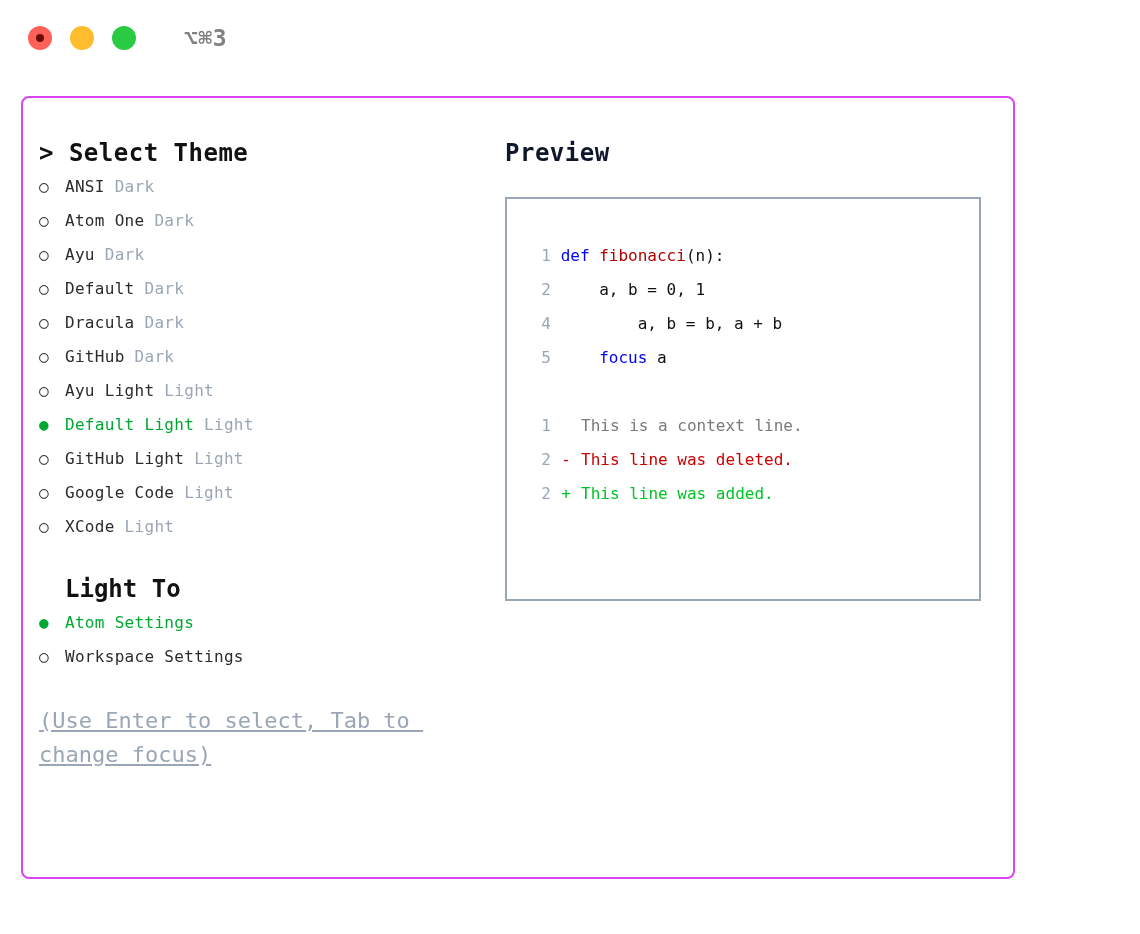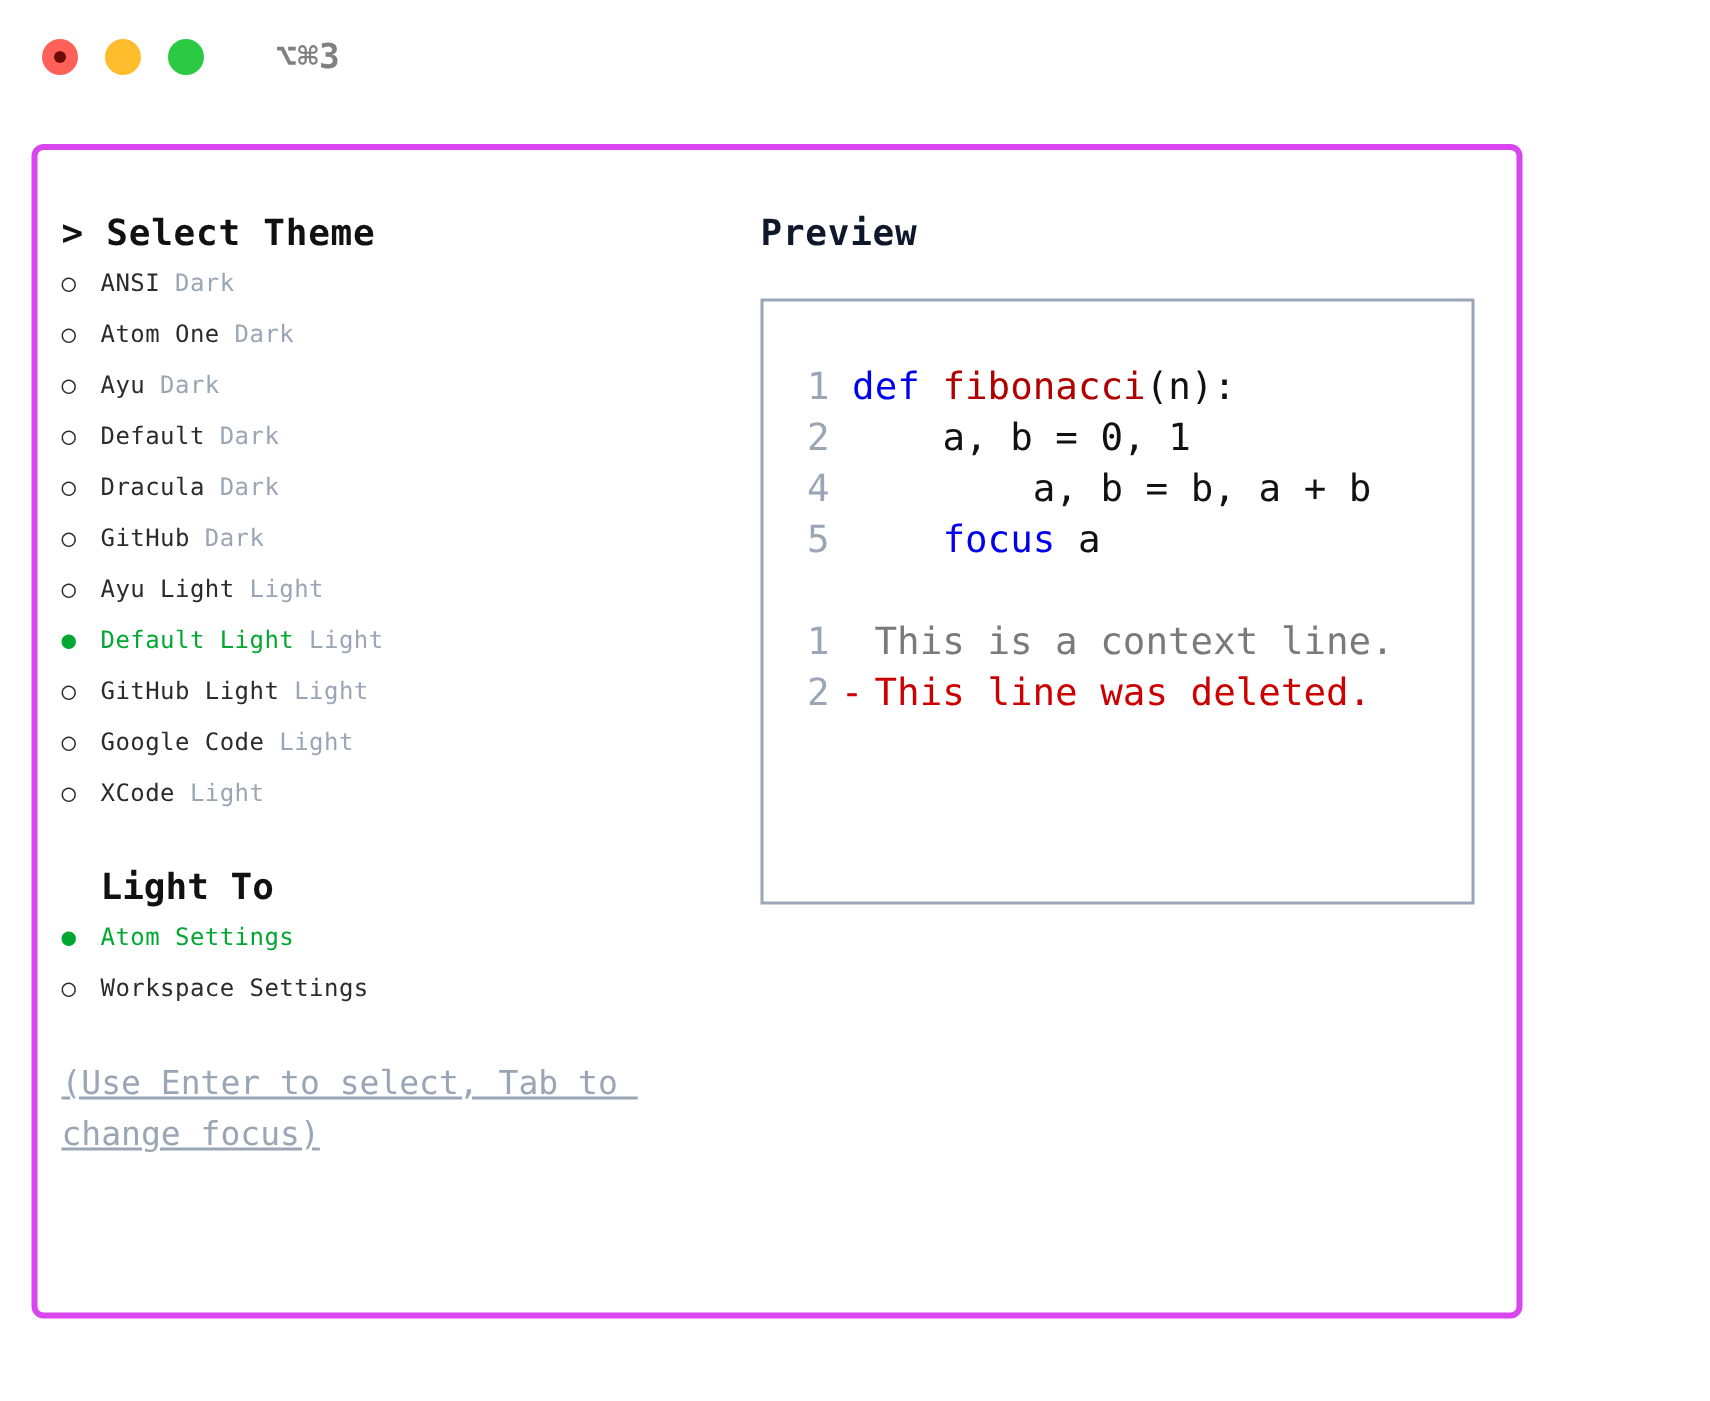--- a/index.html
+++ b/index.html
@@ -64,21 +64,21 @@
     letter-spacing: 0.5px;
   }
 
   
   .panel {
     position: absolute;
     left: 21px;
     top: 96px;
     width: 994px;
     height: 783px;
-    border: 4px solid #d946ef;
+    border: 2px solid #d946ef;
     border-radius: 8px;
     box-sizing: border-box;
   }
 
   .columns {
     display: flex;
     padding: 38px 0 0 0;
   }
 
   
@@ -155,21 +155,21 @@
     margin-top: 27px;
     width: 476px;
     height: 404px;
     border: 2px solid #9aa6b6;
     box-sizing: border-box;
     padding: 40px 0 0 16px;
   }
   .code-line {
     height: 34px;
     line-height: 34px;
-    font-size: 25px;
+    font-size: 16px;
     white-space: pre;
     color: #111111;
   }
   .lineno {
     display: inline-block;
     width: 28px;
     text-align: right;
     color: #9aa6b6;
   }
   .kw      { color: #0000ee; }
@@ -242,19 +242,20 @@
           <div id="code-block">
               <div class="code-line"><span class="lineno">1</span><span> </span><span class="kw">def </span><span class="fn">fibonacci</span><span class="plain">(n):</span></div>
               <div class="code-line"><span class="lineno">2</span><span> </span><span class="plain">    a, b = 0, 1</span></div>
               <div class="code-line"><span class="lineno">4</span><span> </span><span class="plain">        a, b = b, a + b</span></div>
               <div class="code-line"><span class="lineno">5</span><span> </span><span class="plain">    </span><span class="kw">focus</span><span class="plain"> a</span></div>
             </div>
           <div class="blank-line"></div>
           <div id="diff-block">
               <div class="code-line"><span class="lineno">1</span><span class="diff-marker diff-context"> </span><span class="diff-context">This is a context line.</span></div>
               <div class="code-line"><span class="lineno">2</span><span class="diff-marker diff-del">-</span><span class="diff-del">This line was deleted.</span></div>
+              <div class="code-line"><span class="lineno">2</span><span class="diff-marker diff-add">+</span><span class="diff-add">This line was added.</span></div>
             </div>
         </div>
       </div>
 
     </div>
   </div>
 </div>
 
 </body></html>

